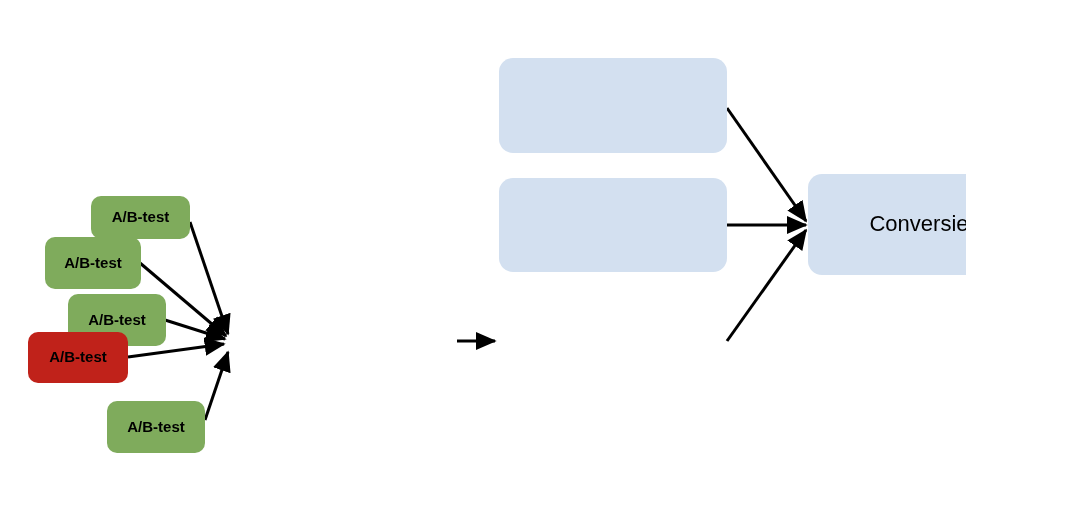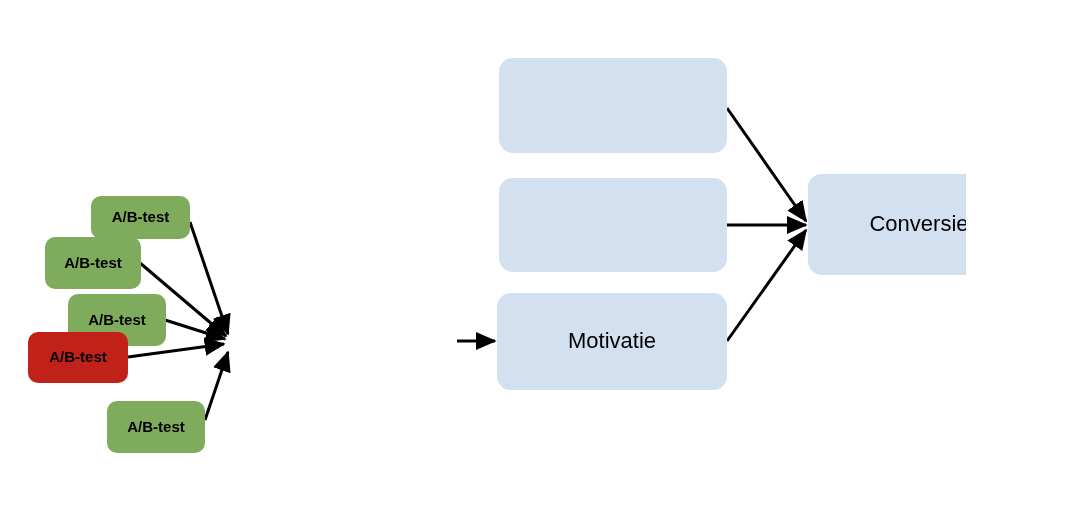--- a/index.html
+++ b/index.html
@@ -109,21 +109,18 @@
 
 
   <div class="node node-blue" style="left:499px; top:58px; width:228px; height:95px;">
     <span class="node-label"></span>
   </div>
 
   <div class="node node-blue" style="left:499px; top:178px; width:228px; height:94px;">
     <span class="node-label"></span>
   </div>
 
-  <div class="node node-blue" style="left:497px; top:293px; width:230px; height:97px;">
-    <span class="node-label">Motivatie</span>
-  </div>
 
   <div class="node node-blue" style="left:808px; top:174px; width:222px; height:101px;">
     <span class="node-label">Conversie</span>
   </div>
 
 </div>
 
 </body></html>

